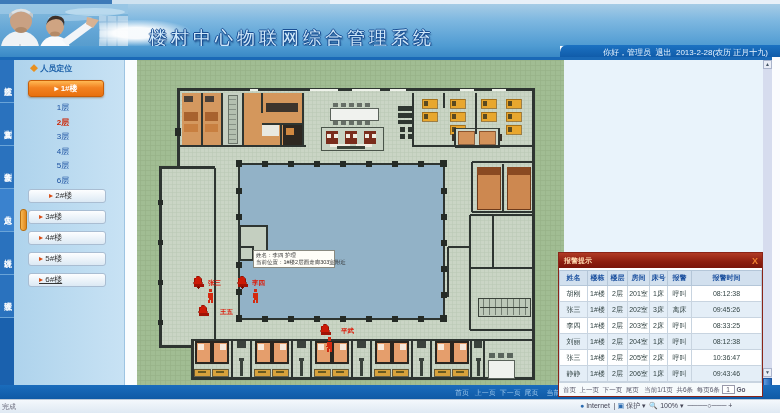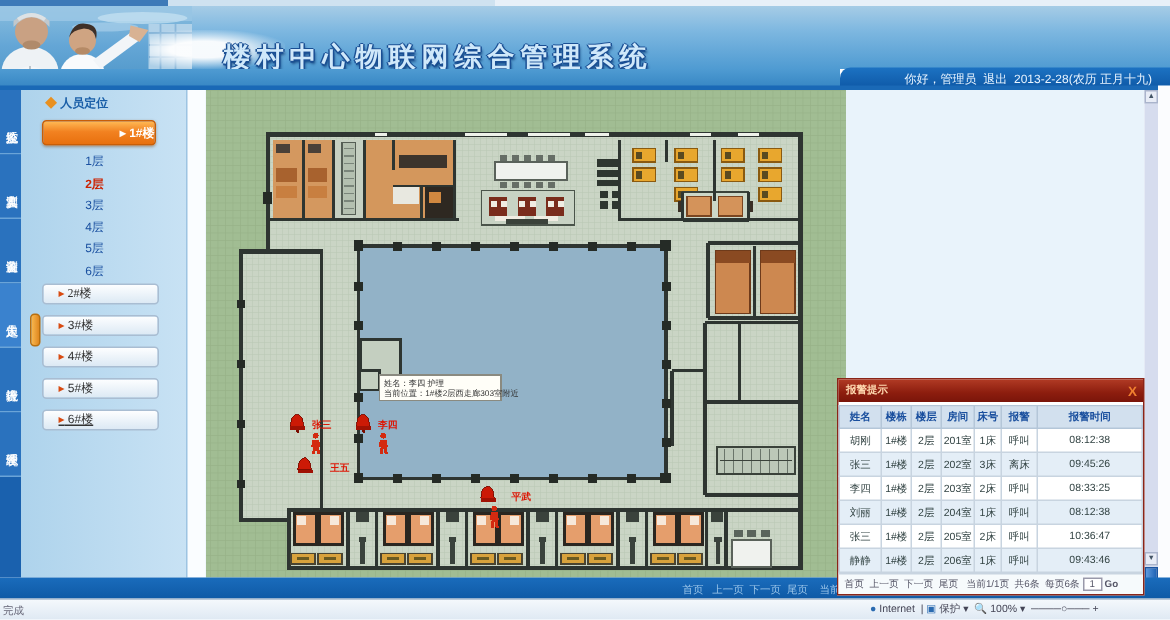--- a/index.html
+++ b/index.html
@@ -52,21 +52,21 @@
 
   <path d="M62 36 L88 17 L94 22 L67 42 Z" fill="#f2f5f8"></path>
   <path d="M87 13 L99 16 L93 24 L86 20 Z" fill="#d8b293"></path>
 
   <ellipse cx="43" cy="51" rx="9" ry="5" fill="#4a88b8" opacity="0.6"></ellipse>
 </svg>
 </div>
 
 <div class="abs" style="left:100px;top:20px;width:90px;height:26px;background:radial-gradient(ellipse at 40% 50%,rgba(255,255,255,0.95) 30%,rgba(255,255,255,0) 75%);"></div>
 
-<div class="abs" style="left:149px;top:26px;width:260px;height:20px;font-size:18px;font-weight:bold;letter-spacing:4px;color:#cfe8fa;text-shadow:-1px 0 #1a4f94,0 -1px #1a4f94,1px 0 #1a4f94,0 1px #1a4f94,1px 2px 2px #0c3a74;white-space:nowrap;">楼村中心物联网综合管理系统</div>
+<div class="abs" style="left:149px;top:26px;width:260px;height:20px;font-size:18px;font-weight:normal;letter-spacing:4px;color:#cfe8fa;text-shadow:-1px 0 #1a4f94,0 -1px #1a4f94,1px 0 #1a4f94,0 1px #1a4f94,1px 2px 2px #0c3a74;white-space:nowrap;">楼村中心物联网综合管理系统</div>
 
 <div class="abs" style="left:560px;top:45px;width:220px;height:13px;background:linear-gradient(180deg,#1c72c2,#0f5aa8);border-top-left-radius:7px;"></div>
 
 <div class="abs" style="left:560px;top:47px;width:208px;height:10px;font-size:8px;color:#e8f4ff;text-align:right;white-space:nowrap;">你好，管理员&nbsp;&nbsp;退出&nbsp;&nbsp;2013-2-28(农历 正月十九)</div>
 
 <div class="abs" style="left:0;top:46px;width:560px;height:12px;background:linear-gradient(180deg,#4f9bd2,#3787c4);"></div>
 <div class="abs" style="left:0;top:57px;width:780px;height:3px;background:#1a69b6;"></div>
 
 <div class="abs" style="left:125px;top:60px;width:638px;height:325px;background:#e9f3fb;"></div>
 <div class="abs" style="left:125px;top:60px;width:12px;height:325px;background:#fafdff;"></div>
@@ -83,32 +83,32 @@
 
   <div style="height:43px;border-bottom:1px solid #6aa4d8;background:#2a72be;color:#fff;font-size:8px;writing-mode:vertical-rl;text-align:center;width:14px;line-height:14px;">统计报表</div>
 
   <div style="height:43px;border-bottom:1px solid #6aa4d8;background:#2a72be;color:#fff;font-size:8px;writing-mode:vertical-rl;text-align:center;width:14px;line-height:14px;">系统管理</div>
 </div>
 
 <div class="abs" style="left:14px;top:60px;width:111px;height:325px;background:linear-gradient(90deg,#aed3ec,#c8e2f4);border-right:1px solid #9dc4e2;"></div>
 
 <div class="abs" style="left:30px;top:63px;width:90px;height:10px;font-size:8px;font-weight:bold;color:#1a5fa8;white-space:nowrap;"><span style="color:#e89020;">◆</span> 人员定位</div>
 
-<div class="abs" style="left:28px;top:80px;width:76px;height:17px;background:linear-gradient(180deg,#ffb954,#f28221 45%,#e8700e);border:1px solid #c85e08;border-radius:3px;color:#fff;font-size:8px;font-weight:bold;text-align:right;line-height:15px;box-shadow:0 1px 2px rgba(120,60,0,0.45);">▸ 1#楼</div>
+<div class="abs" style="left:28px;top:80px;width:76px;height:17px;background:linear-gradient(180deg,#ffb954,#f28221 45%,#e8700e);border:1px solid #c85e08;border-radius:3px;color:#fff;font-size:8px;font-weight:bold;text-align:center;line-height:15px;box-shadow:0 1px 2px rgba(120,60,0,0.45);">▸ 1#楼</div>
 
 <div class="abs" style="left:28px;top:101px;width:70px;text-align:center;font-size:8px;line-height:14.6px;color:#1a50a0;">
   <div>1层</div>
   <div style="color:#cc2200;font-weight:bold;">2层</div>
   <div>3层</div>
   <div>4层</div>
   <div>5层</div>
   <div>6层</div>
 </div>
 
-<div class="abs" style="left:28px;top:189px;width:78px;height:14px;background:linear-gradient(180deg,#fdfeff,#dcE9f4);border:1px solid #a9bdd2;border-radius:3px;font-size:8px;color:#333;line-height:12px;padding-left:10px;font-family:Liberation Serif, serif;"><span style="color:#d84a10;">▸</span> 2#楼</div>
+<div class="abs" style="left:28px;top:189px;width:78px;height:14px;background:linear-gradient(180deg,#fdfeff,#dcE9f4);border:1px solid #a9bdd2;border-radius:3px;font-size:8px;color:#333;line-height:12px;padding-left:20px;"><span style="color:#d84a10;">▸</span> 2#楼</div>
 
 <div class="abs" style="left:28px;top:210px;width:78px;height:14px;background:linear-gradient(180deg,#fdfeff,#dcE9f4);border:1px solid #a9bdd2;border-radius:3px;font-size:8px;color:#333;line-height:12px;padding-left:10px;"><span style="color:#d84a10;">▸</span> 3#楼</div>
 
 <div class="abs" style="left:28px;top:231px;width:78px;height:14px;background:linear-gradient(180deg,#fdfeff,#dcE9f4);border:1px solid #a9bdd2;border-radius:3px;font-size:8px;color:#333;line-height:12px;padding-left:10px;"><span style="color:#d84a10;">▸</span> 4#楼</div>
 
 <div class="abs" style="left:28px;top:252px;width:78px;height:14px;background:linear-gradient(180deg,#fdfeff,#dcE9f4);border:1px solid #a9bdd2;border-radius:3px;font-size:8px;color:#333;line-height:12px;padding-left:10px;"><span style="color:#d84a10;">▸</span> 5#楼</div>
 
 <div class="abs" style="left:28px;top:273px;width:78px;height:14px;background:linear-gradient(180deg,#fdfeff,#dcE9f4);border:1px solid #a9bdd2;border-radius:3px;font-size:8px;color:#333;line-height:12px;padding-left:10px;text-decoration:underline;"><span style="color:#d84a10;">▸</span> 6#楼</div>
 
 <div class="abs" style="left:20px;top:209px;width:7px;height:22px;background:linear-gradient(90deg,#f8b850,#e08820);border:1px solid #b86f10;border-radius:3px;"></div>

